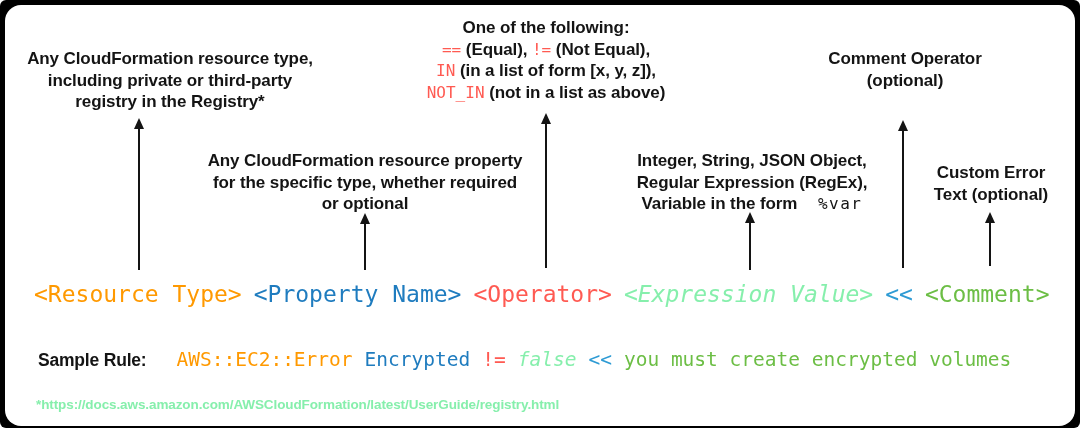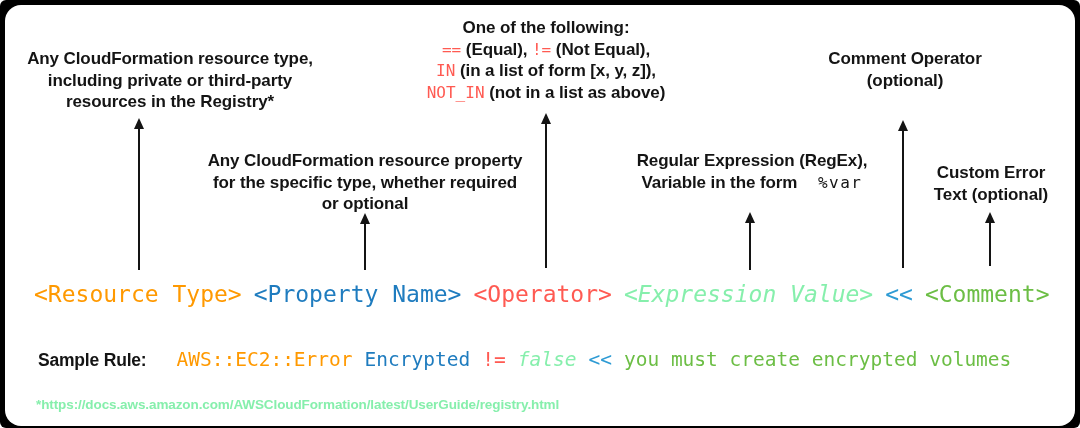--- a/index.html
+++ b/index.html
@@ -53,21 +53,21 @@
 </head>
 <body>
 
 <div class="canvas">
   <div class="panel"></div>
   <div class="layer">
 
     <div class="callout" style="left:170px;top:48px;">
       <div>Any CloudFormation resource type,</div>
       <div>including private or third-party</div>
-      <div>resources in the Registry*</div>
+      <div>registry in the Registry*</div>
     </div>
     <div class="arrow" style="left:138px;top:122px;height:148px;"></div>
 
     <div class="callout" style="left:546px;top:17px;">
       <div>One of the following:</div>
       <div><span class="op">==</span><span> (Equal), </span><span class="op">!=</span><span> (Not Equal),</span></div>
       <div><span class="op">IN</span><span> (in a list of form [x, y, z]),</span></div>
       <div><span class="op">NOT_IN</span><span> (not in a list as above)</span></div>
     </div>
     <div class="arrow" style="left:545px;top:117px;height:151px;"></div>
@@ -79,20 +79,21 @@
     <div class="arrow" style="left:902px;top:124px;height:144px;"></div>
 
     <div class="callout" style="left:365px;top:150px;">
       <div>Any CloudFormation resource property</div>
       <div>for the specific type, whether required</div>
       <div>or optional</div>
     </div>
     <div class="arrow" style="left:364px;top:217px;height:53px;"></div>
 
     <div class="callout" style="left:752px;top:150px;">
+      <div>Integer, String, JSON Object,</div>
       <div>Regular Expression (RegEx),</div>
       <div><span>Variable in the form </span><span class="var">%var</span></div>
     </div>
     <div class="arrow" style="left:749px;top:216px;height:54px;"></div>
 
     <div class="callout" style="left:991px;top:162px;">
       <div>Custom Error</div>
       <div>Text (optional)</div>
     </div>
     <div class="arrow" style="left:989px;top:216px;height:50px;"></div>

